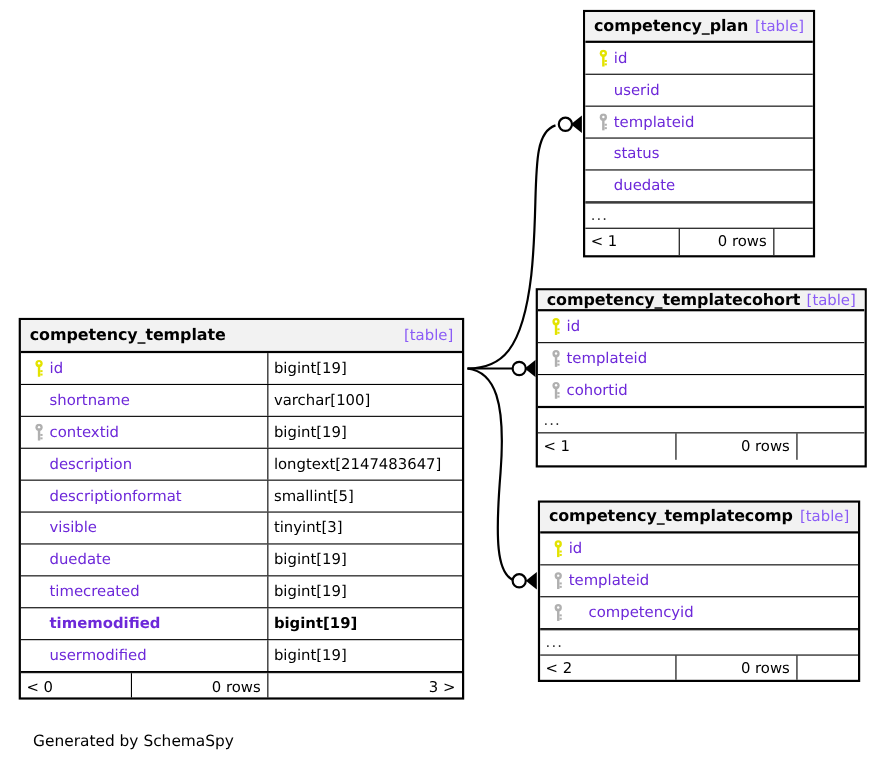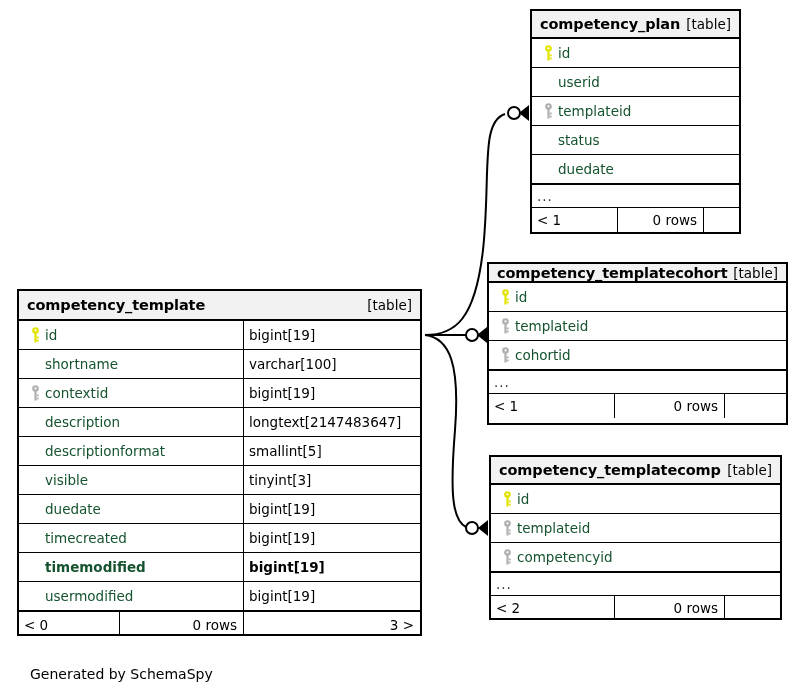--- a/index.html
+++ b/index.html
@@ -49,21 +49,21 @@
     white-space: nowrap;
   }
   .tbl-name {
     font-weight: bold;
     font-size: 14.5px;
     color: #000000;
     letter-spacing: -0.1px;
   }
   .tbl-kind {
     font-size: 13.5px;
-    color: #000000;
+    color: #8b5cf6;
     margin-left: 4px;
   }
 
   .col-row {
     display: flex;
     align-items: center;
     border-bottom: 1px solid #000000;
     box-sizing: border-box;
     white-space: nowrap;
   }
@@ -81,21 +81,21 @@
     box-sizing: border-box;
     border-left: 1px solid #000000;
     padding-left: 5px;
     display: flex;
     align-items: center;
     flex: 1 1 auto;
     height: 100%;
   }
   .col-label {
     font-size: 13.5px;
-    color: #14532d;
+    color: #6d28d9;
   }
   .col-type {
     font-size: 13.5px;
     color: #000000;
   }
   .key-slot {
     width: 20px;
     flex: 0 0 20px;
     display: flex;
     align-items: center;
@@ -457,21 +457,21 @@
               <rect x="4.4" y="5.5" width="2.2" height="10" fill="#b0b0b0"></rect>
               <rect x="6.6" y="9.5" width="2.1" height="1.8" fill="#b0b0b0"></rect>
               <rect x="6.6" y="12.6" width="2.1" height="1.8" fill="#b0b0b0"></rect>
             </svg>
         </span>
         <span class="col-label">templateid</span>
       </div>
     </div>
 
     <div class="col-row" style="height:29px;">
-      <div class="col-name-cell" style="width:100%;">
+      <div class="col-name-cell" style="width:100%;gap:18px;">
         <span class="key-slot">
           <svg width="11" height="16" viewBox="0 0 11 16">
               <circle cx="5.5" cy="3.5" r="3.3" fill="#b0b0b0"></circle>
               <circle cx="5.5" cy="3.3" r="1.1" fill="#ffffff"></circle>
               <rect x="4.4" y="5.5" width="2.2" height="10" fill="#b0b0b0"></rect>
               <rect x="6.6" y="9.5" width="2.1" height="1.8" fill="#b0b0b0"></rect>
               <rect x="6.6" y="12.6" width="2.1" height="1.8" fill="#b0b0b0"></rect>
             </svg>
         </span>
         <span class="col-label">competencyid</span>

